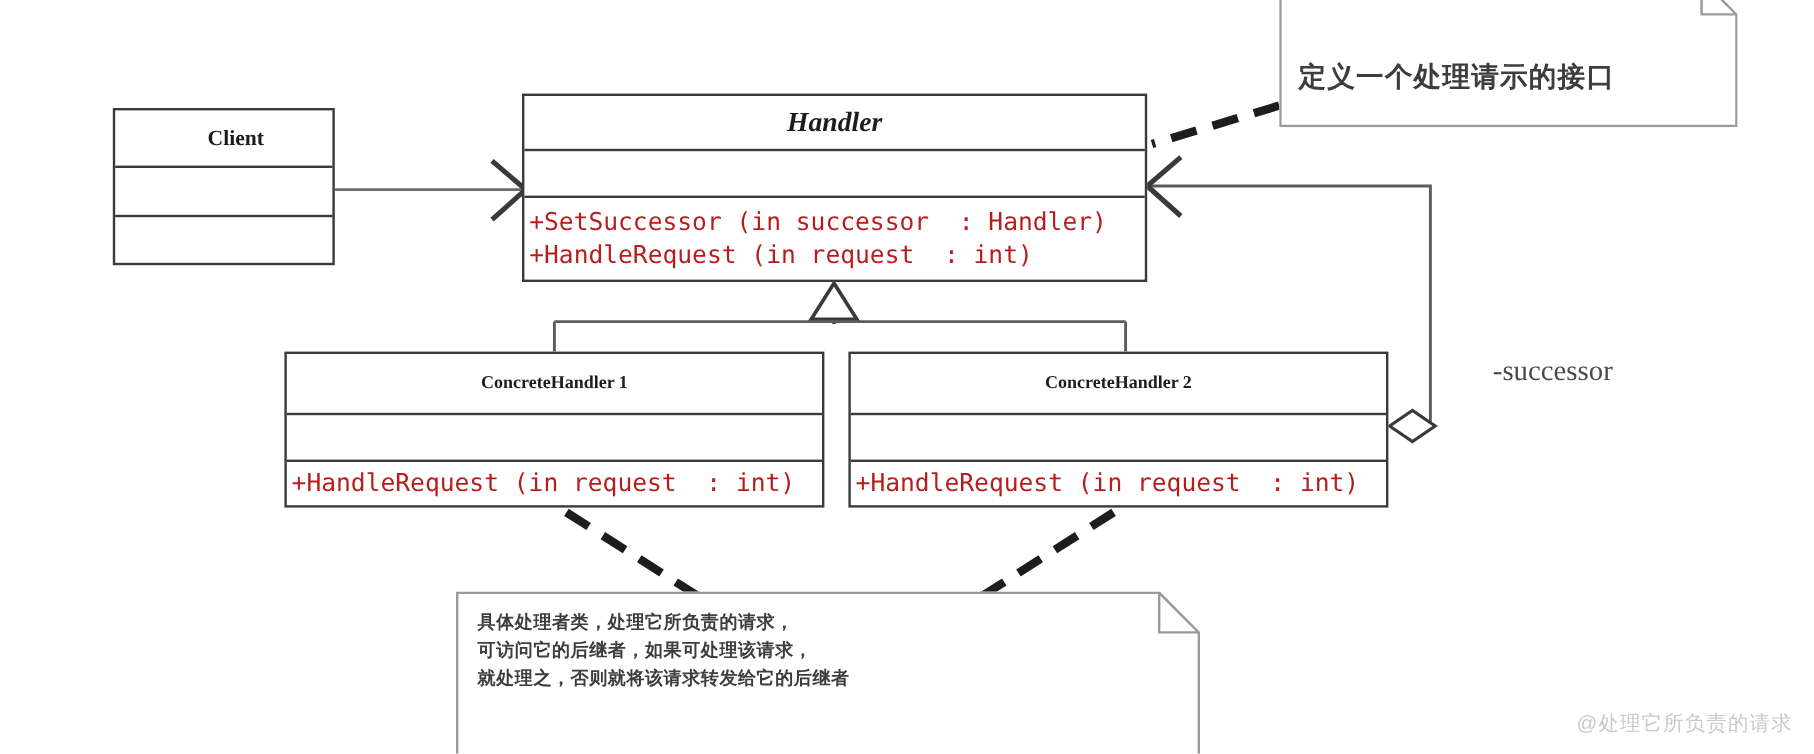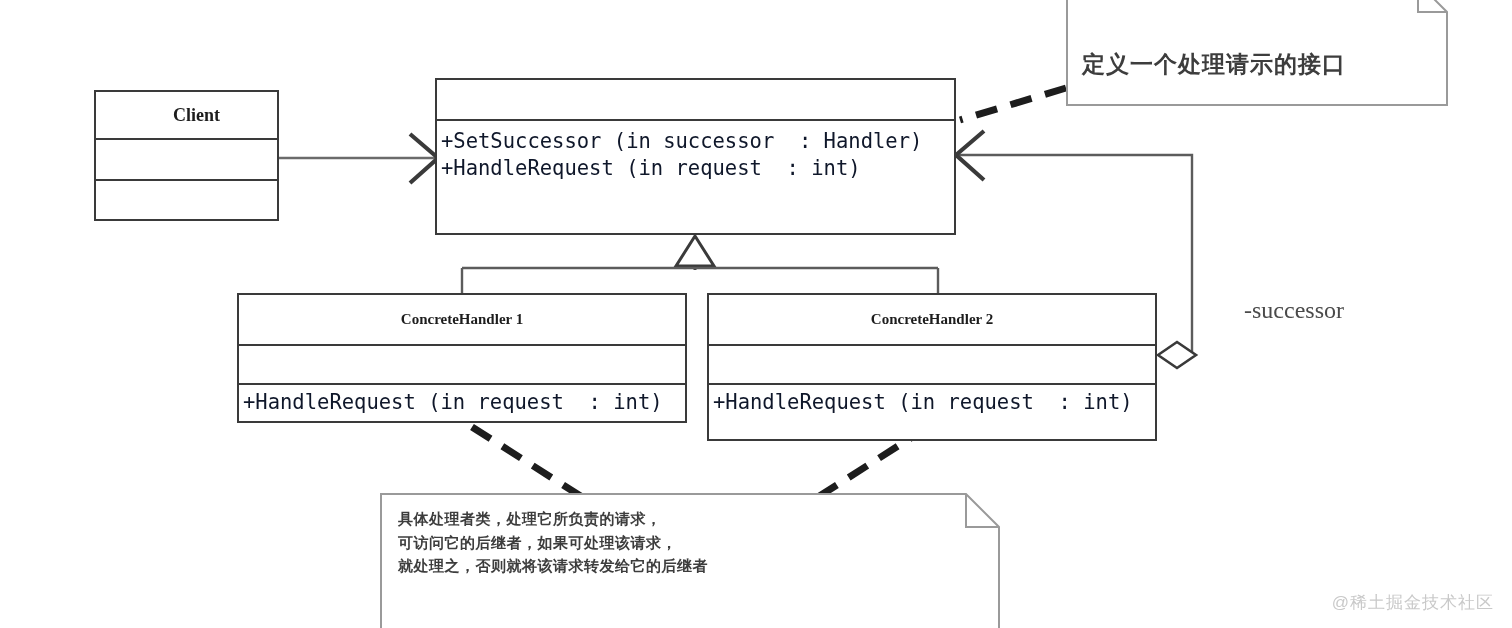--- a/index.html
+++ b/index.html
@@ -53,21 +53,21 @@
   }
   .uml-attrs { }
   .uml-ops {
     flex-direction: column;
     align-items: stretch;
     justify-content: center;
     padding: 2px 0 2px 4px;
   }
   .uml-op {
     font-family: "DejaVu Sans Mono", "Liberation Mono", monospace;
-    color: #0f172a;
+    color: #b91c1c;
     white-space: pre;
     line-height: 1.32;
   }
 
   
   #client-class {
     left: 94px; top: 90px;
     width: 185px; height: 131px;
   }
   #client-class .uml-title { height: 46px; font-size: 18px; padding-left: 20px; }
@@ -85,21 +85,21 @@
   #handler-class .uml-op { font-size: 20.5px; }
 
   
   #concrete1-class {
     left: 237px; top: 293px;
     width: 450px; height: 130px;
   }
   
   #concrete2-class {
     left: 707px; top: 293px;
-    width: 450px; height: 148px;
+    width: 450px; height: 130px;
   }
   .concrete .uml-title { height: 49px; font-size: 15px; }
   .concrete .uml-attrs { height: 39px; }
   .concrete .uml-ops { height: 38px; }
   .concrete .uml-op { font-size: 20.5px; }
 
   
   .uml-note {
     position: absolute;
     background: #ffffff;
@@ -196,20 +196,21 @@
     </g>
   </svg>
 
   <div class="uml-class" id="client-class">
     <div class="uml-compartment uml-title">Client</div>
     <div class="uml-compartment uml-attrs"></div>
     <div class="uml-compartment uml-ops"></div>
   </div>
 
   <div class="uml-class" id="handler-class">
+    <div class="uml-compartment uml-title abstract">Handler</div>
     <div class="uml-compartment uml-attrs"></div>
     <div class="uml-compartment uml-ops">
       <div class="uml-op">+SetSuccessor (in successor  : Handler)</div>
       <div class="uml-op">+HandleRequest (in request  : int)</div>
     </div>
   </div>
 
   <div class="uml-class concrete" id="concrete1-class">
     <div class="uml-compartment uml-title">ConcreteHandler 1</div>
     <div class="uml-compartment uml-attrs"></div>
@@ -239,15 +240,15 @@
       <path d="M1,1 L586,1 L619,34 L619,149 L1,149 Z" fill="#ffffff" stroke="#9a9a9a" stroke-width="2"></path>
       <path d="M586,1 L586,34 L619,34" fill="none" stroke="#9a9a9a" stroke-width="2"></path>
     </svg>
     <div class="note-text">具体处理者类，处理它所负责的请求，
 可访问它的后继者，如果可处理该请求，
 就处理之，否则就将该请求转发给它的后继者</div>
   </div>
 
   <div class="edge-label" id="successor-label">-successor</div>
 
-  <div id="watermark">@稀土掘金技术社区</div>
+  <div id="watermark">@处理它所负责的请求</div>
 
 </div>
 
 </body></html>

